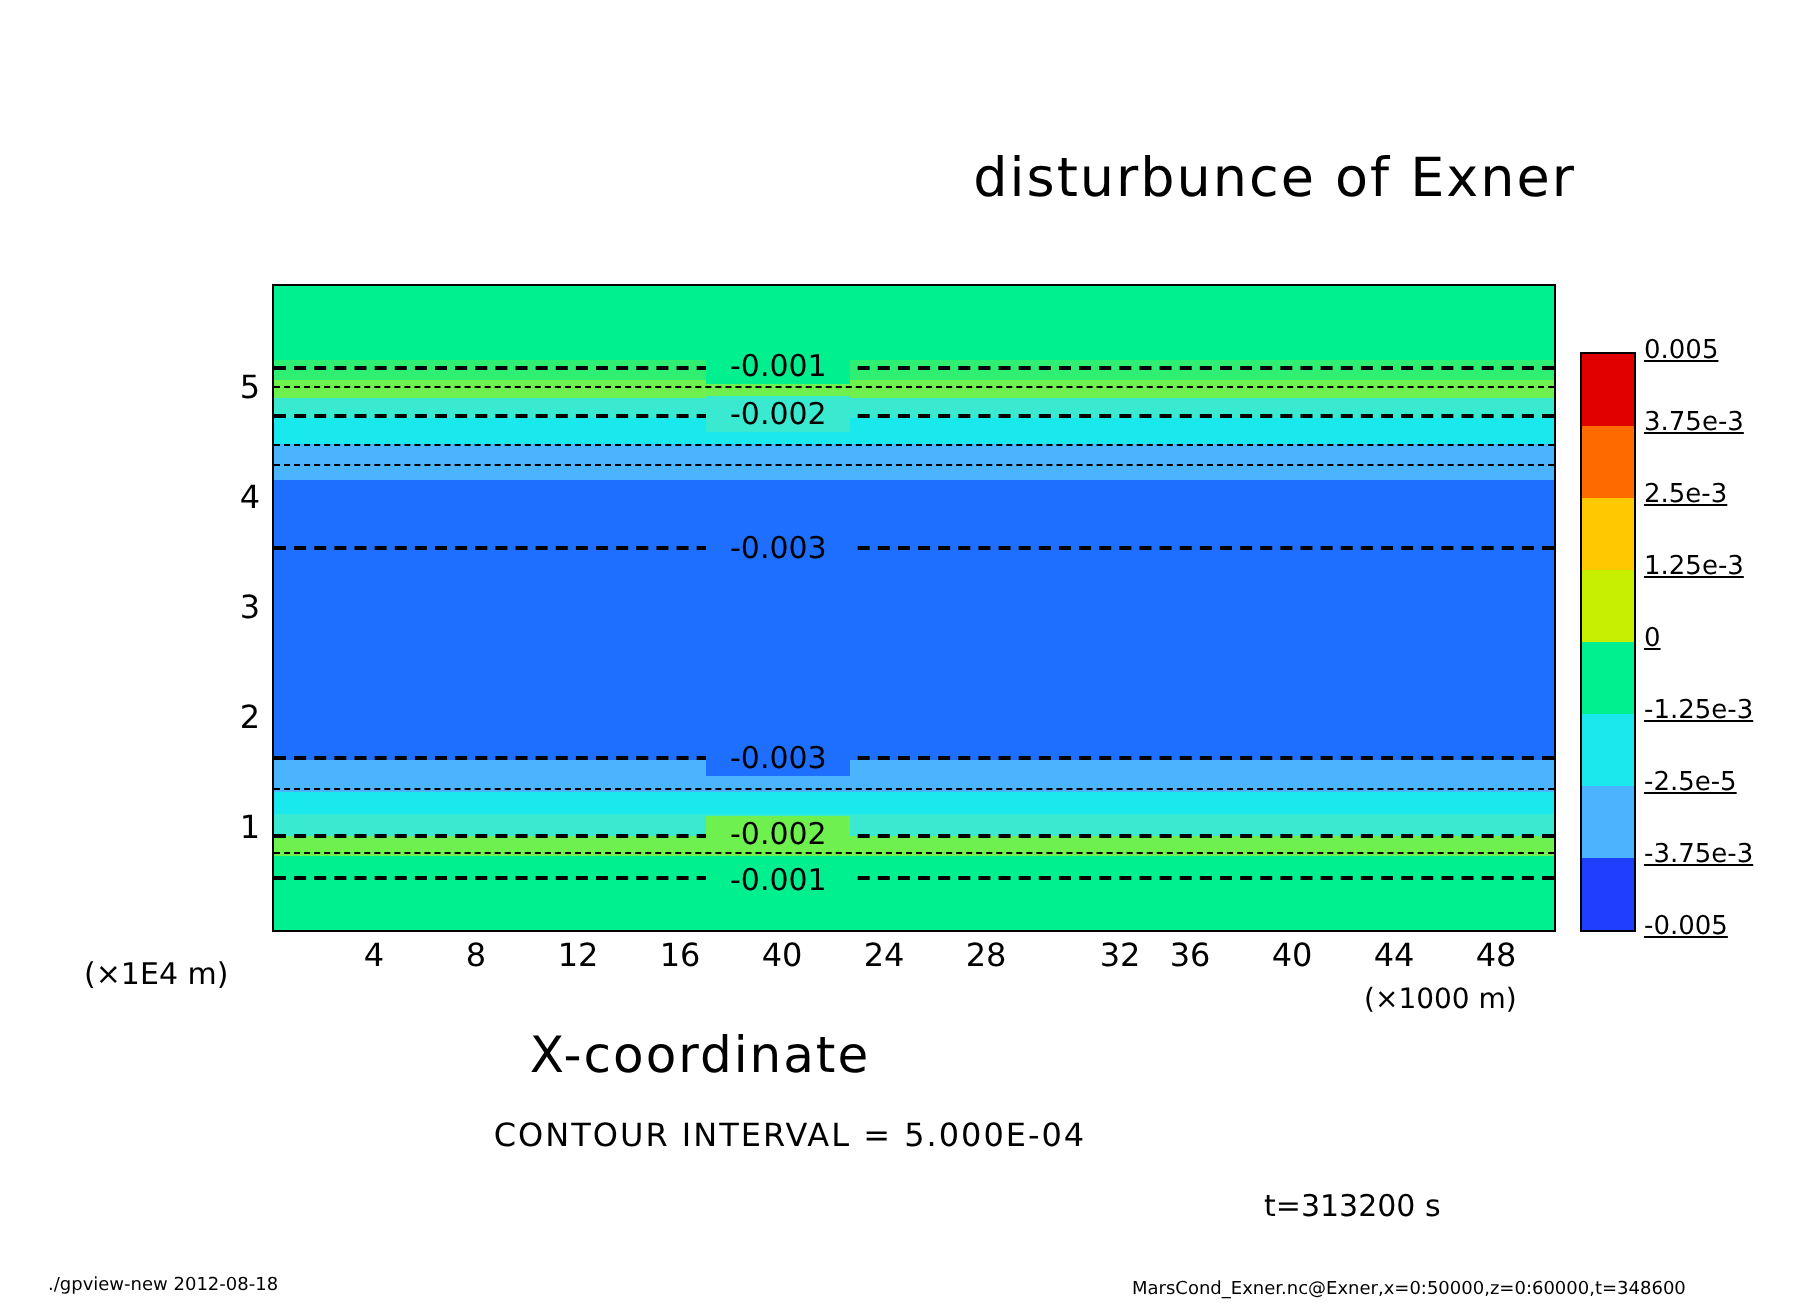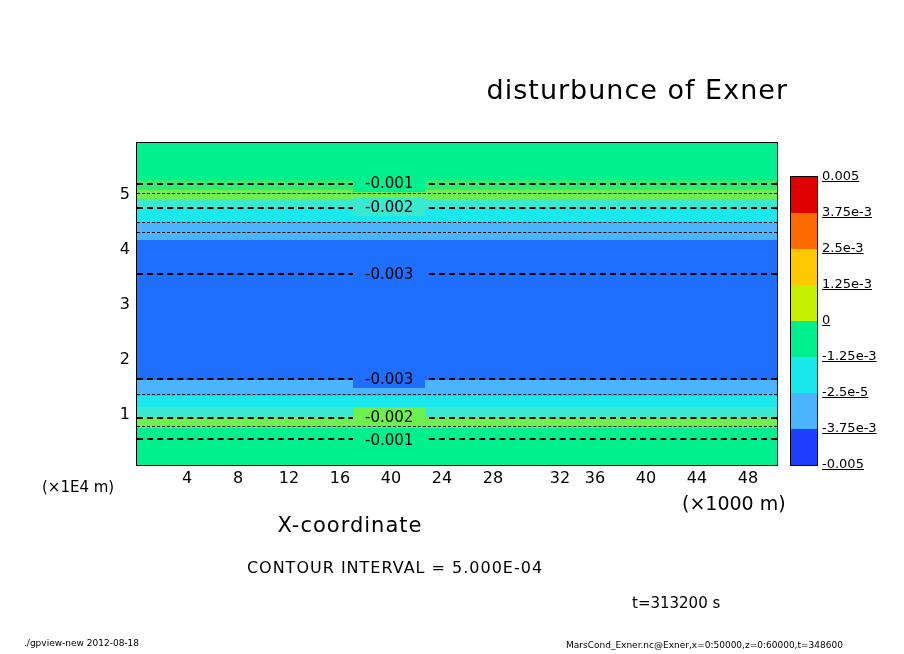--- a/index.html
+++ b/index.html
@@ -10,23 +10,23 @@
   #plot{left:136px;top:142px;width:640px;height:322px;border:1.5px solid #000;overflow:hidden;}
   .band{position:absolute;left:0;width:100%;}
   
   .cline{position:absolute;left:0;width:100%;height:0;border-top:2px dashed #000;}
   .cline.thin{border-top:1.3px dashed #000;}
   .clabel{position:absolute;background:#ffffff00;font-size:15px;font-family:"DejaVu Sans",sans-serif;padding:0 12px;}
   
   .ytick{position:absolute;right:0;font-size:16px;text-align:right;}
   .xtick{position:absolute;font-size:16px;text-align:center;}
   #ylabel{left:-20px;top:240px;transform:rotate(-90deg);transform-origin:left top;font-size:20px;letter-spacing:1px;white-space:nowrap;}
-  #xlabel{left:0;top:513px;width:700px;text-align:center;font-size:21px;letter-spacing:1px;}
+  #xlabel{left:0;top:513px;width:700px;text-align:center;font-size:25px;letter-spacing:1px;}
   #zunits{left:42px;top:478px;font-size:15px;}
-  #xunits{left:682px;top:492px;font-size:19px;}
+  #xunits{left:682px;top:492px;font-size:14px;}
   #contourint{left:0;top:558px;width:790px;text-align:center;font-size:16px;letter-spacing:1px;}
   #tstamp{left:632px;top:594px;font-size:15px;}
   #footL{left:24px;top:638px;font-size:9px;}
   #footR{left:566px;top:640px;font-size:9px;}
   
   #cbar{left:790px;top:176px;width:26px;height:288px;border:1px solid #000;}
   #cbar div{width:100%;}
   .cbtick{position:absolute;left:32px;font-size:13px;white-space:nowrap;text-decoration:underline;}
 </style>
 </head>

